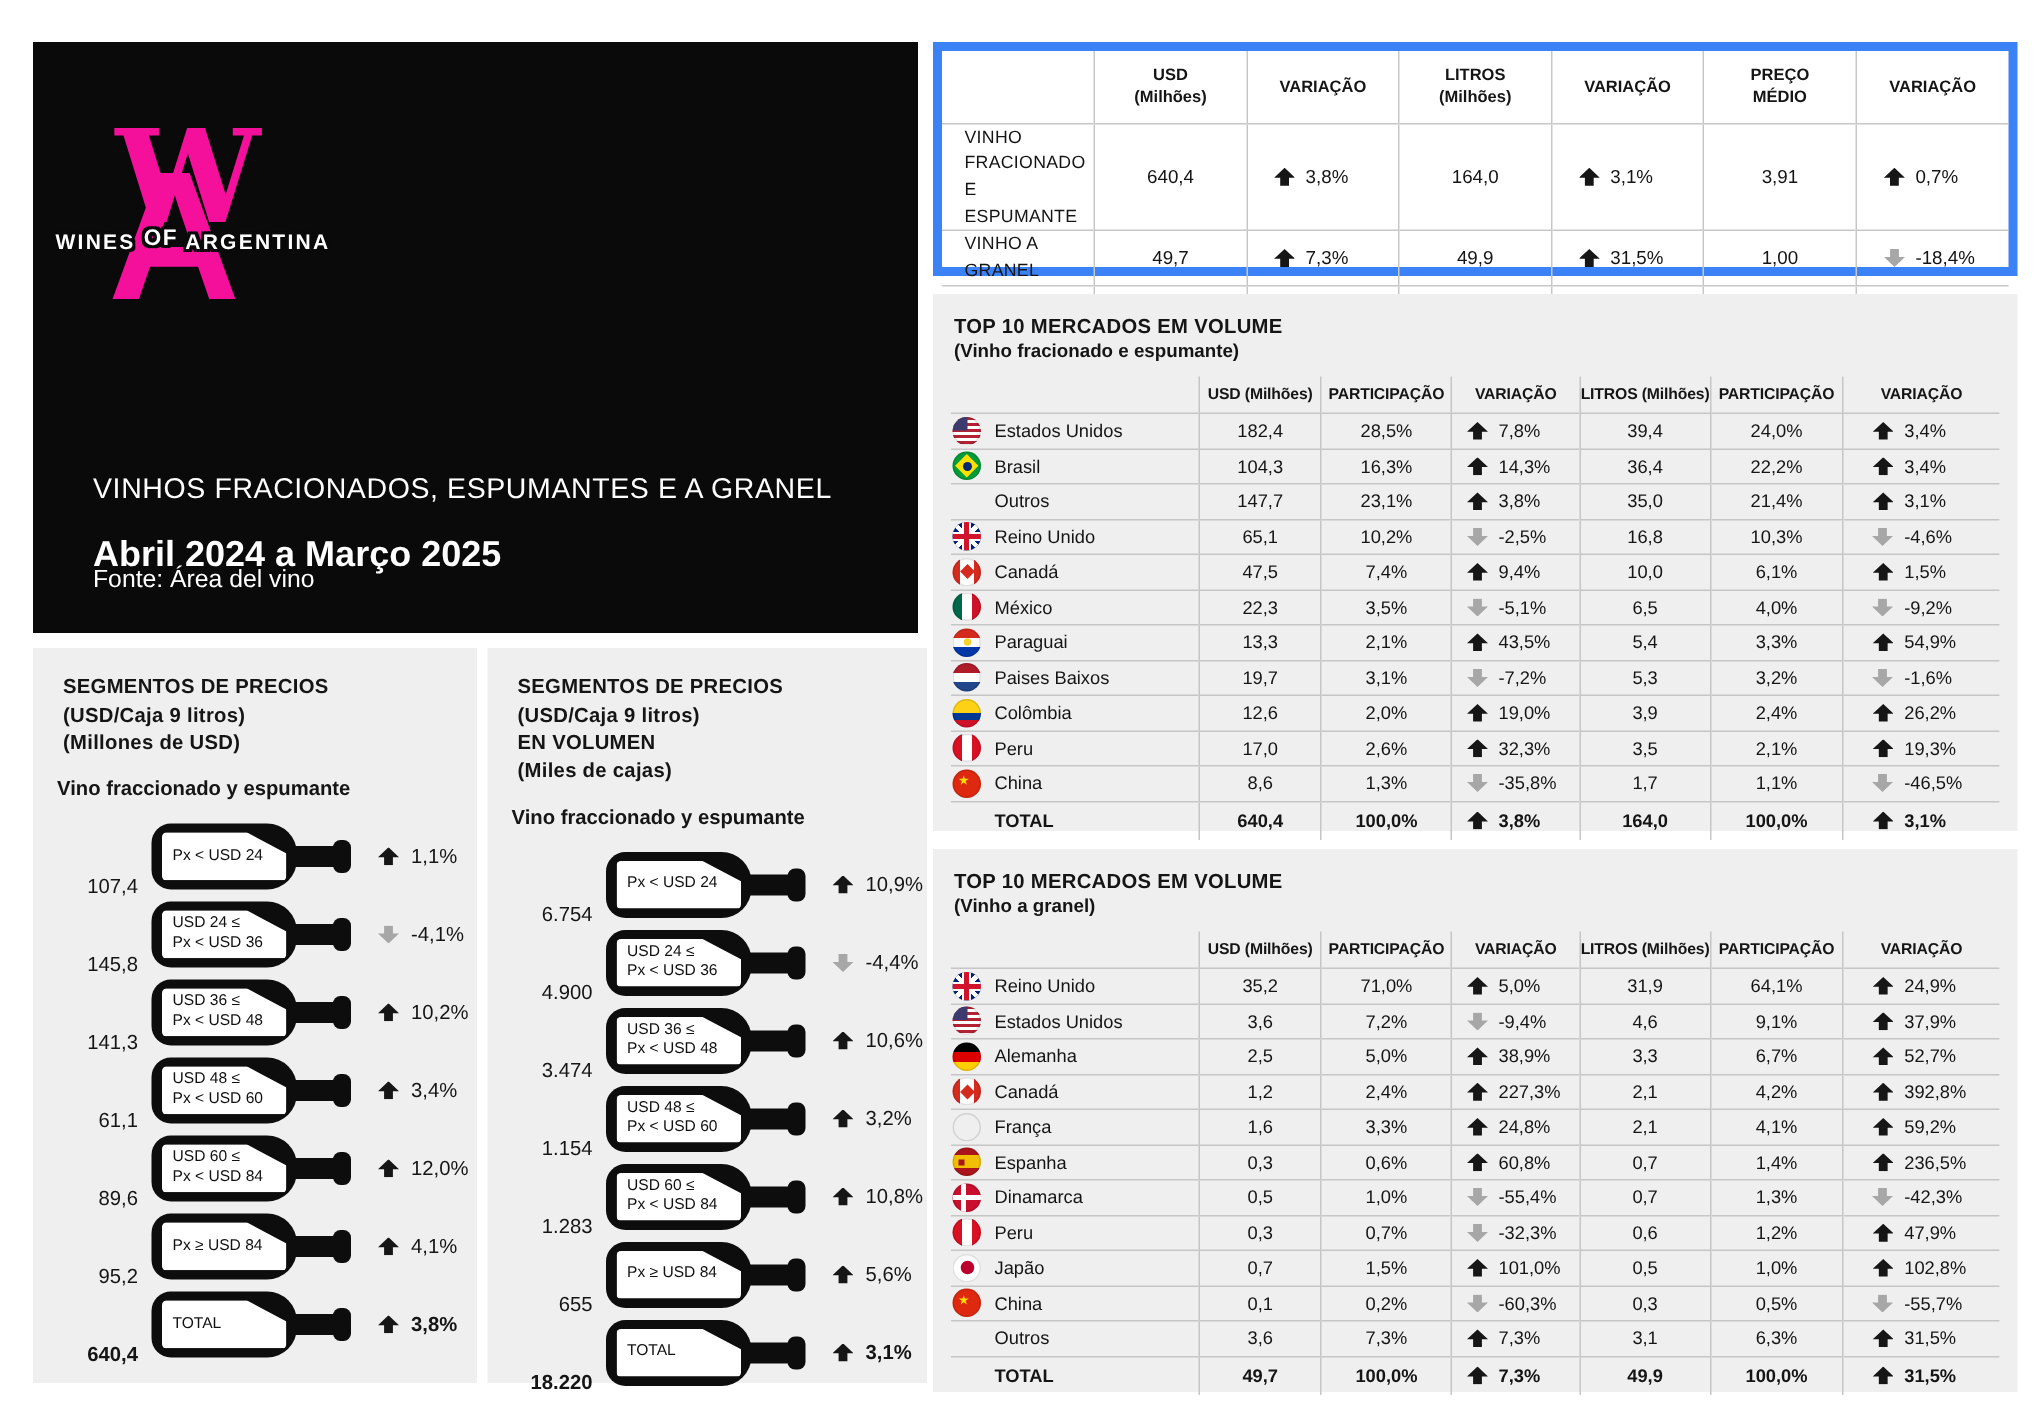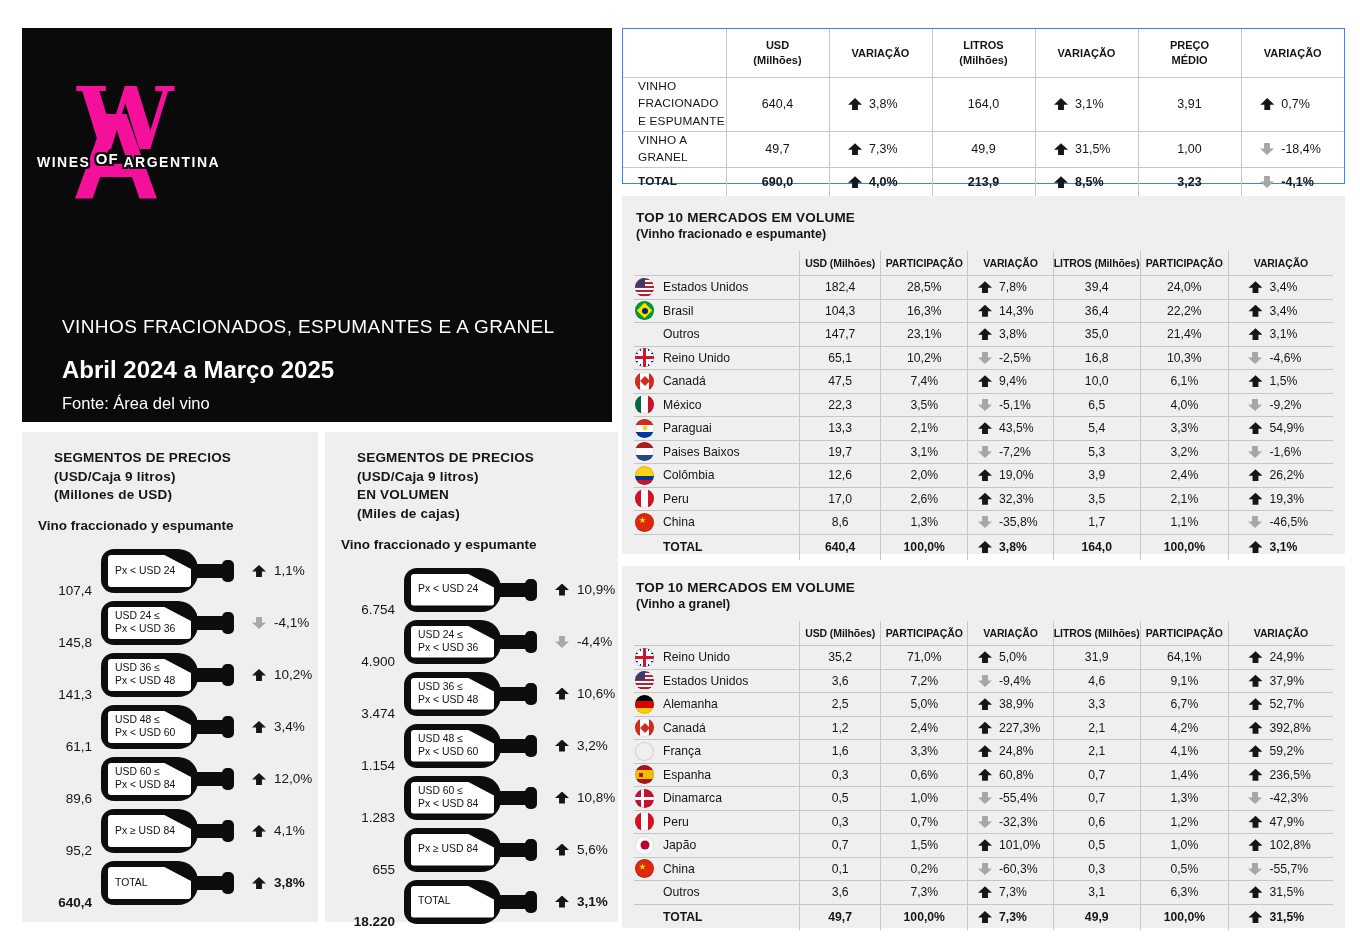--- a/index.html
+++ b/index.html
@@ -11,28 +11,28 @@
   .logo{position:absolute;left:0;top:26px;width:260px;height:170px;}
   .logo-w{position:absolute;left:55px;top:22px;font-family:"DejaVu Serif",serif;font-weight:700;font-size:86px;line-height:1;color:#f4109b;}
   .logo-a{position:absolute;left:50px;top:42px;font-family:"Liberation Sans",sans-serif;font-weight:700;font-size:122px;line-height:1;letter-spacing:-3px;color:#f4109b;}
   .logo-text{position:absolute;left:15px;top:96px;font-size:14px;font-weight:700;letter-spacing:1.5px;color:#fff;white-space:nowrap;
     text-shadow:2px 2px 0 #0a0a0a,-2px 2px 0 #0a0a0a,2px -2px 0 #0a0a0a,-2px -2px 0 #0a0a0a,0 2px 0 #0a0a0a,0 -2px 0 #0a0a0a,2px 0 0 #0a0a0a,-2px 0 0 #0a0a0a;}
   .logo-text .of{font-size:15px;vertical-align:3px;letter-spacing:1px;}
   .hero-title{position:absolute;left:40px;top:172px;font-size:47px;font-weight:700;line-height:1.05;letter-spacing:0.5px;margin:0;}
   .hero-title span{display:block;}
   .hero-sub{position:absolute;left:40px;top:288px;font-size:19px;font-weight:400;letter-spacing:0.4px;}
   .hero-period{position:absolute;left:40px;top:328px;font-size:24px;font-weight:700;}
-  .hero-source{position:absolute;left:40px;top:366px;font-size:16.5px;font-weight:400;}
+  .hero-source{position:absolute;left:40px;top:349px;font-size:16.5px;font-weight:400;}
 
   
   .arr{width:14px;height:12px;background:#161616;clip-path:polygon(50% 0,100% 55%,71% 55%,71% 100%,29% 100%,29% 55%,0 55%);flex:none;display:inline-block;}
   .arr.down{transform:rotate(180deg);background:#a7a7a7;}
 
   
-  .sum-card{position:absolute;left:622px;top:28px;width:723px;height:156px;background:#fff;border:1px solid #3b82f6;box-sizing:border-box;}
+  .sum-card{position:absolute;left:622px;top:28px;width:723px;height:156px;background:#fff;border:6px solid #3b82f6;box-sizing:border-box;}
   table.sumtbl{width:100%;height:100%;border-collapse:collapse;table-layout:fixed;}
   .sumtbl th,.sumtbl td{text-align:center;vertical-align:middle;padding:0;}
   .sumtbl th+th,.sumtbl td+td{border-left:1px solid #c7c7c7;}
   .sumtbl thead{height:48px;}
   .sumtbl thead th{font-size:11px;font-weight:700;line-height:1.3;}
   .sumtbl thead th span{display:block;}
   .sumtbl tbody td{border-top:1px solid #c7c7c7;font-size:12.5px;}
   .sumtbl tbody tr:nth-child(1){height:50px;}
   .sumtbl tbody tr:nth-child(2){height:29px;}
   .sumtbl tbody tr:nth-child(3){height:29px;}
@@ -95,21 +95,21 @@
   .flag-dk::before{inset:0;background:
     linear-gradient(90deg,transparent 30%,#fff 30% 46%,transparent 46%),
     linear-gradient(180deg,transparent 41%,#fff 41% 59%,transparent 59%);}
   .flag-es{background:linear-gradient(180deg,#aa151b 0 27%,#f1bf00 27% 73%,#aa151b 73%);}
   .flag-es::before{left:4px;top:8px;width:3.5px;height:4px;background:#aa151b;}
 
   
   .seg-panel{position:absolute;top:432px;height:490px;background:#efefef;box-sizing:border-box;}
   #seg-0{left:22px;width:296px;}
   #seg-1{left:325px;width:293px;}
-  .seg-head{padding:17px 0 0 32px;font-weight:700;font-size:13.5px;line-height:1.38;letter-spacing:0.2px;}
+  .seg-head{padding:17px 0 0 20px;font-weight:700;font-size:13.5px;line-height:1.38;letter-spacing:0.2px;}
   .seg-head span{display:block;}
   .seg-sub{padding:13px 0 0 16px;font-weight:700;font-size:13.5px;}
   .seg-rows{margin-top:12px;}
   .seg-row{display:flex;align-items:center;height:52px;padding-left:8px;}
   .seg-val{width:62px;text-align:right;font-size:13.5px;flex:none;margin-top:40px;}
   .bottle{position:relative;width:136px;height:44px;margin-left:9px;flex:none;}
   .b-body{position:absolute;left:0;top:0;width:97px;height:44px;background:#0d0d0d;border-radius:13px 20px 20px 13px;}
   .b-label{position:absolute;left:7px;top:6px;width:83px;height:32px;background:#fff;border-radius:3px;
     clip-path:polygon(0 0,68% 0,100% 44%,100% 100%,0 100%);
     display:flex;flex-direction:column;justify-content:center;padding-left:7px;box-sizing:border-box;

